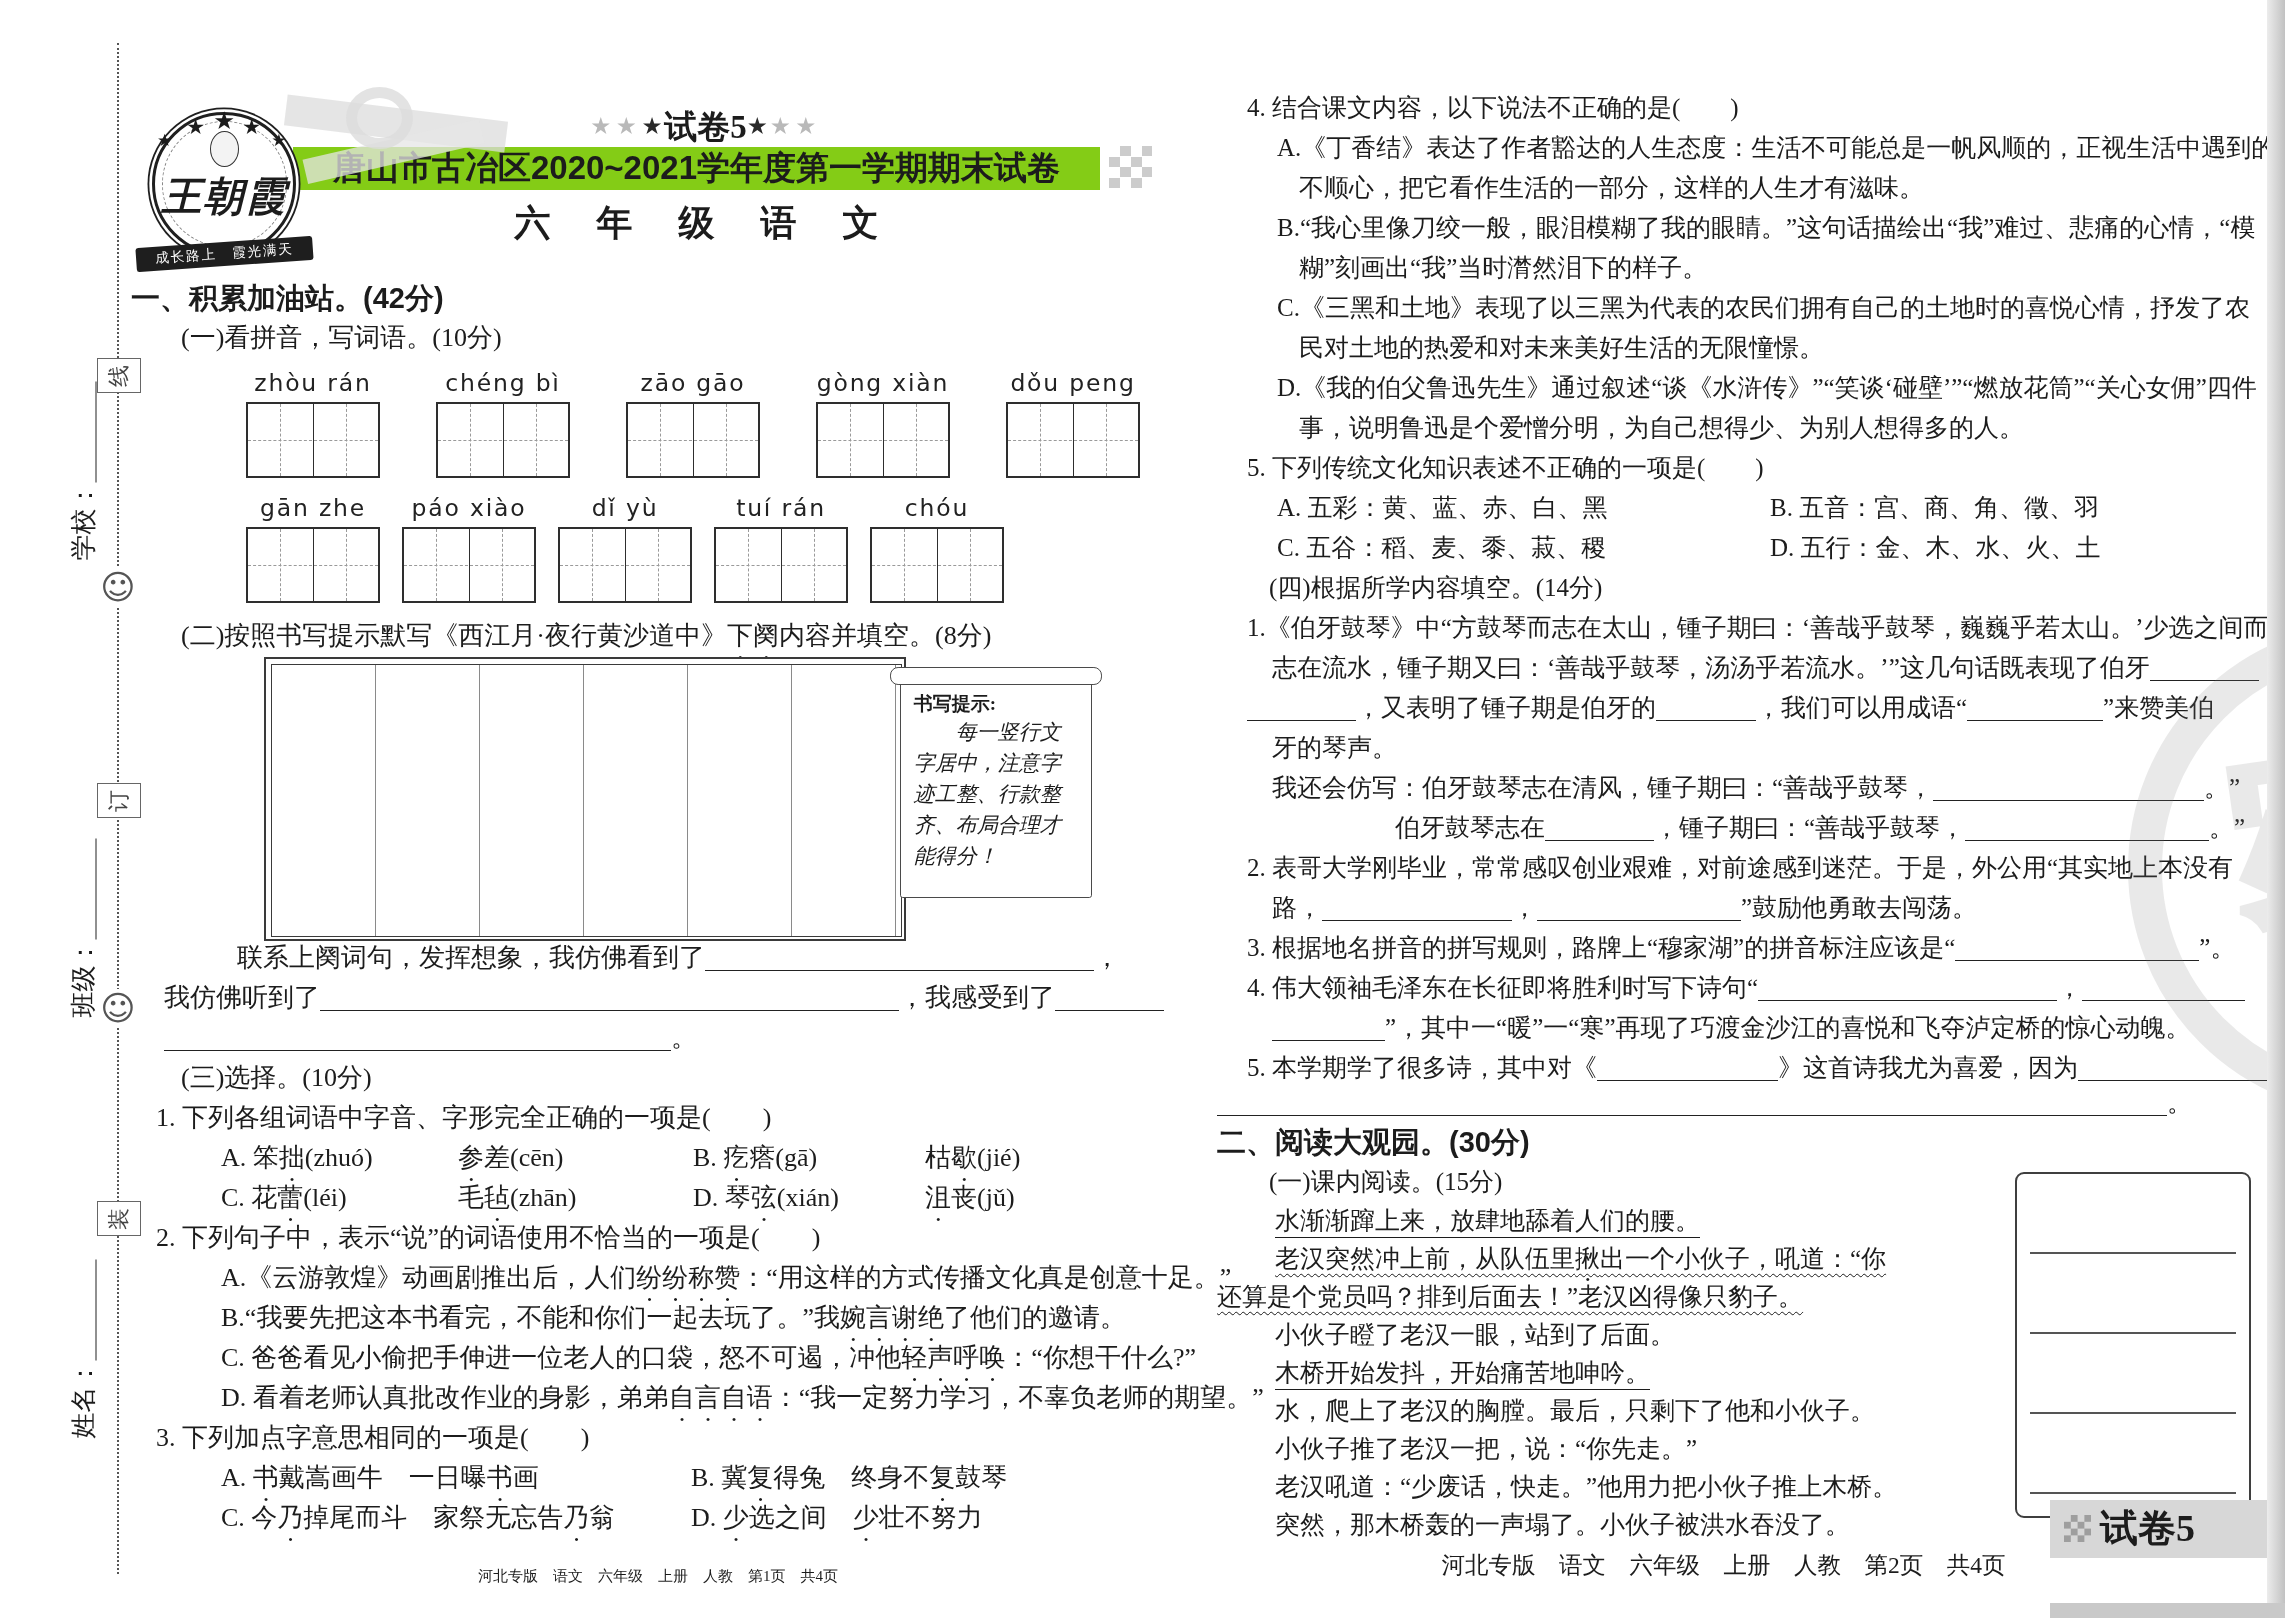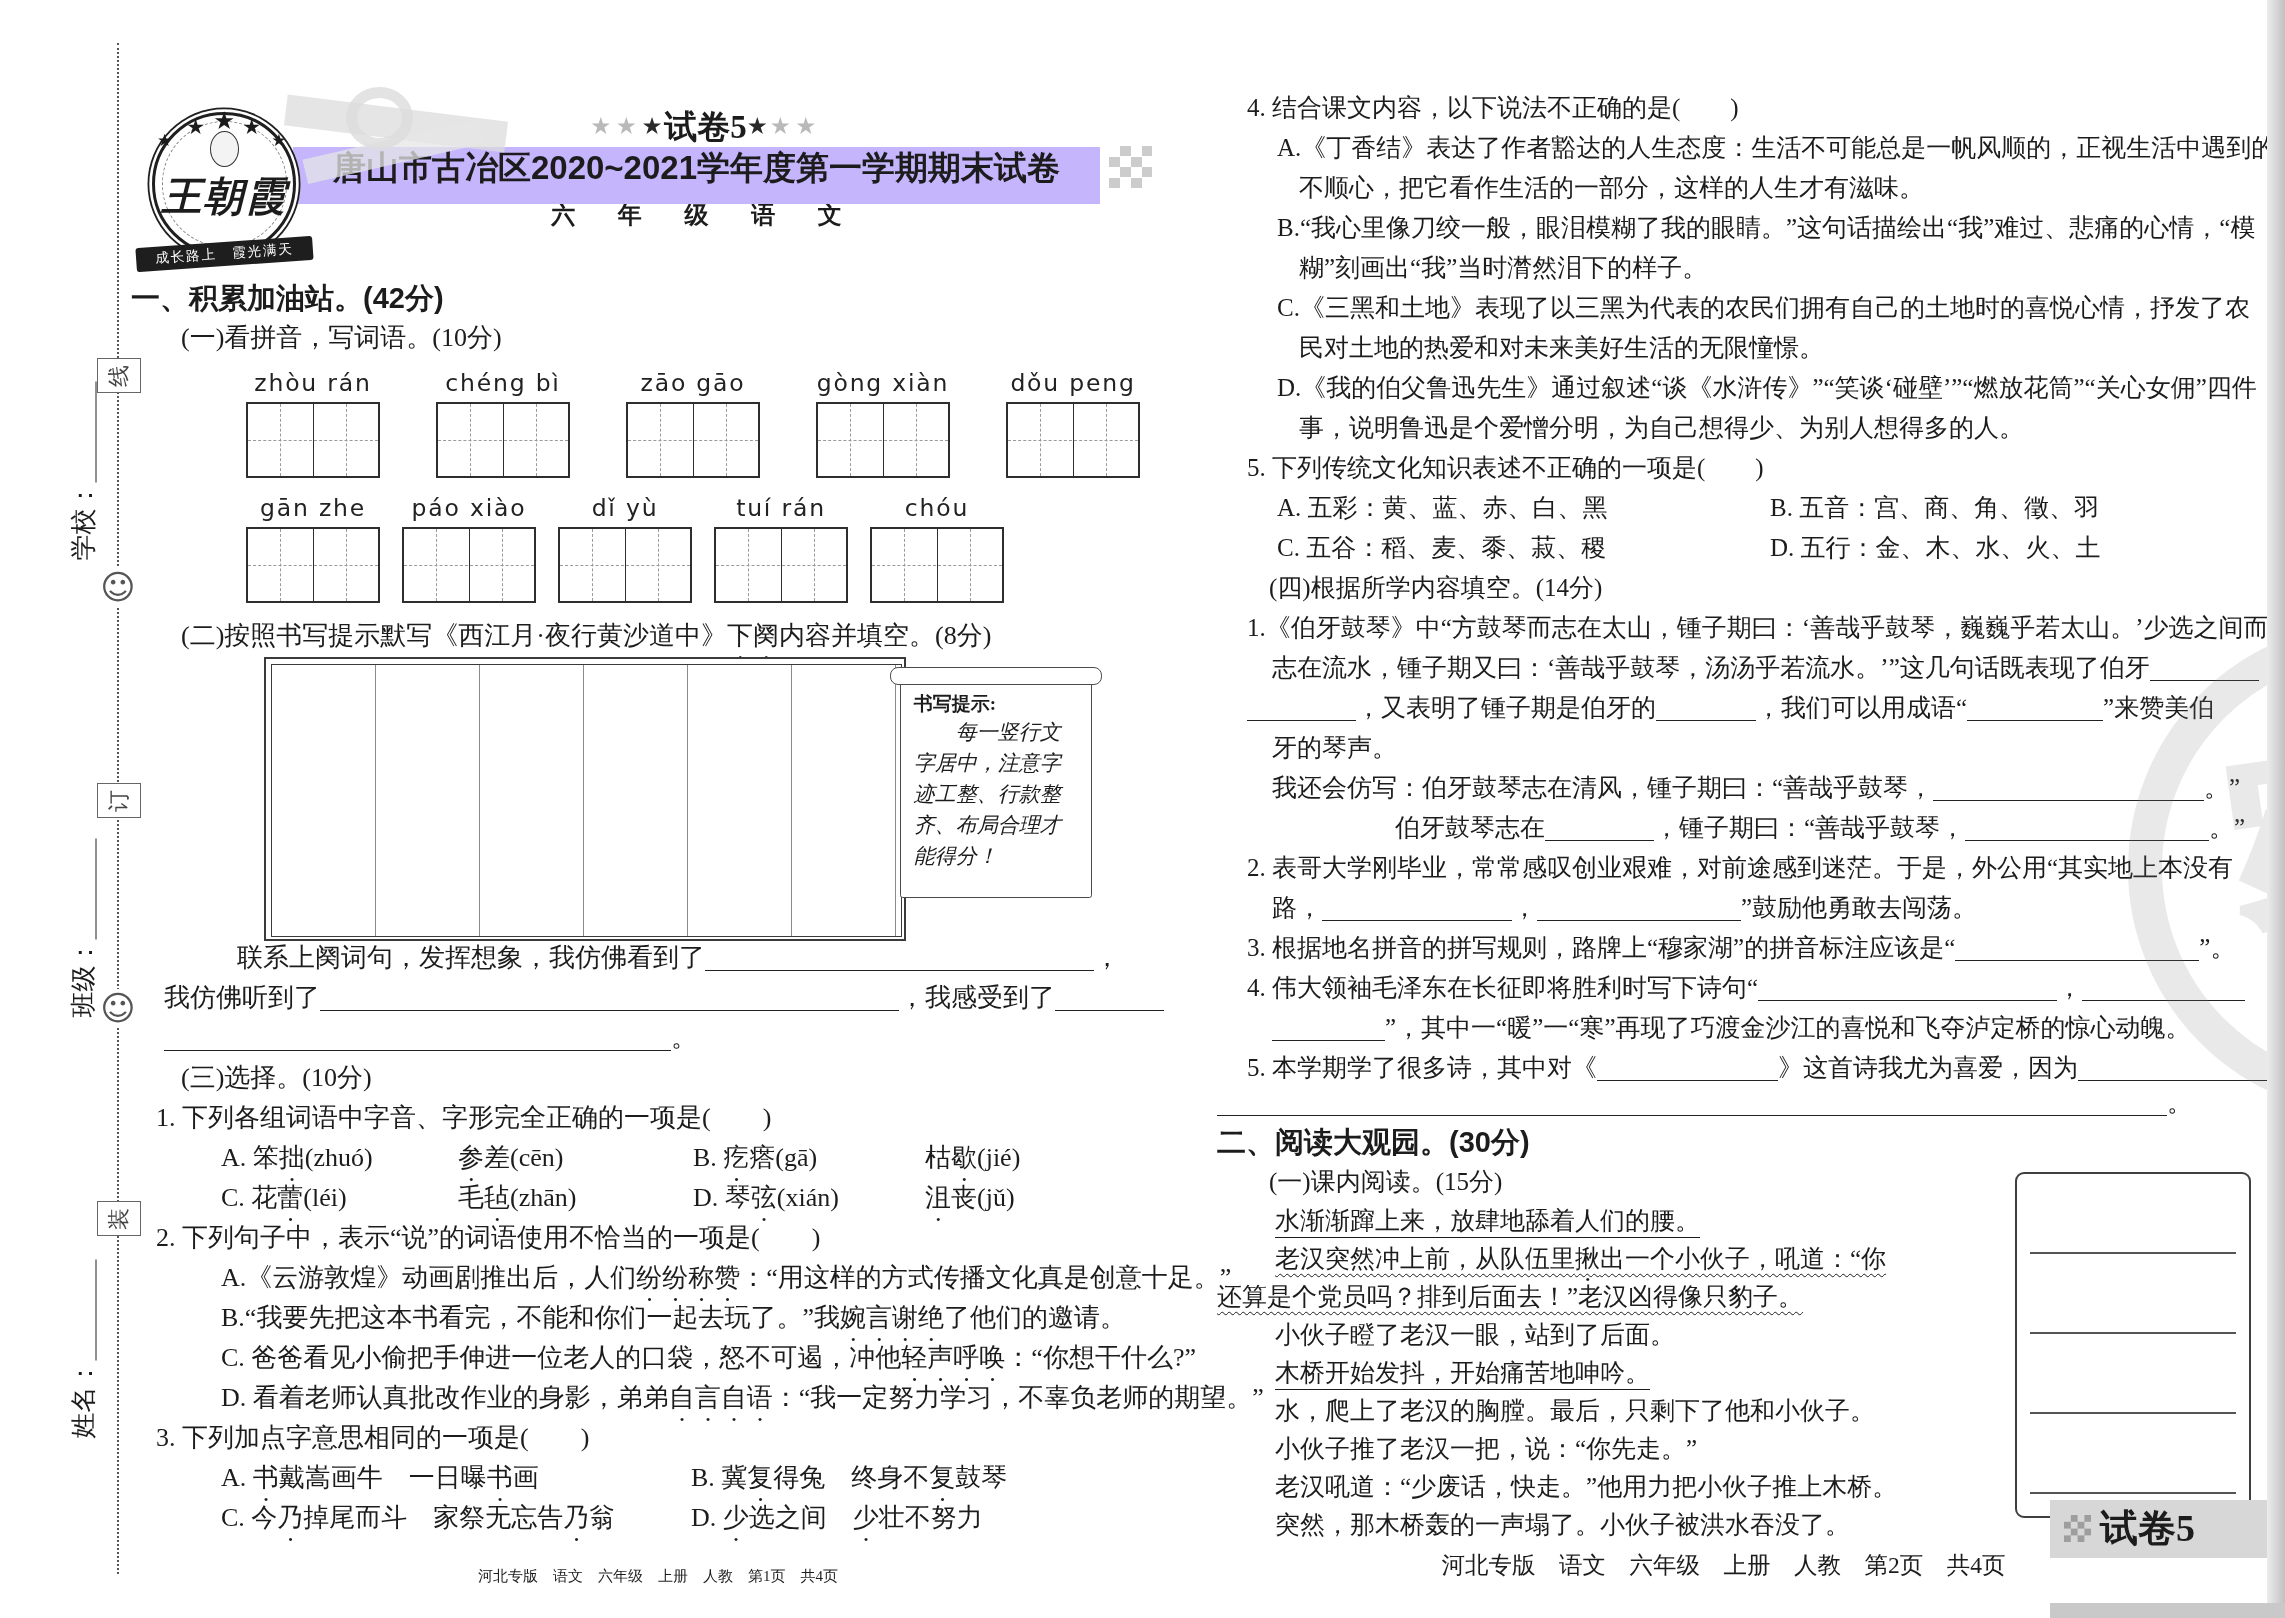--- a/index.html
+++ b/index.html
@@ -36,26 +36,26 @@
   .b3{left:58px;top:-9px;font-size:24.4px;}.b4{left:87px;top:0px;font-size:21px;}
   .b5{left:116px;top:14.5px;font-size:17px;}
   .portrait{position:absolute;left:55px;top:16.3px;width:27px;height:34px;border:1.8px solid #333;border-radius:50%;background:#f3f3f3;}
   .lname{position:absolute;left:0;right:0;top:54px;text-align:center;font-size:40px;font-weight:800;font-style:italic;letter-spacing:1.8px;}
   .ribbonband{position:absolute;left:0px;top:159px;width:177px;height:24.4px;background:#1e1e1e;color:#fff;
               font-size:13.6px;line-height:24.4px;text-align:center;letter-spacing:1.8px;transform:rotate(-4deg);border-radius:2.7px;}
   
   .hdr-tag{position:absolute;left:425px;top:105px;width:561px;text-align:center;font-size:33px;font-weight:700;z-index:1;}
   .stars{color:#b9b9b9;font-size:23.5px;letter-spacing:4.5px;vertical-align:4.5px;font-family:"DejaVu Sans",sans-serif;}
   .stard{color:#2a2a2a;font-size:23.5px;letter-spacing:1.8px;vertical-align:4.5px;font-family:"DejaVu Sans",sans-serif;}
-  .band{position:absolute;left:293px;top:147px;width:807px;height:57px;line-height:41px;background:#c4b5fd;
+  .band{position:absolute;left:293px;top:147px;width:807px;height:43px;line-height:41px;background:#84cc16;
         text-align:center;font-family:"Liberation Sans",sans-serif;font-weight:700;font-size:33px;z-index:1;}
   .band-deco{position:absolute;left:1109px;top:146px;width:43px;height:42px;
         background:repeating-conic-gradient(#c6c6c6 0% 25%,rgba(255,255,255,0) 0% 50%) 0 0/22px 21px;opacity:.9;}
   .subject{position:absolute;left:425px;top:199px;width:561px;text-align:center;font-family:"Liberation Sans",sans-serif;
-           font-weight:700;font-size:24px;letter-spacing:18px;}
+           font-weight:700;font-size:36px;letter-spacing:18px;}
   
   .col-left{position:absolute;left:131px;top:271px;width:1054px;}
   .col-right{position:absolute;left:1217px;top:88px;width:1054px;}
   .col-right .line{font-size:25px;}
   .hsec{font-family:"Liberation Sans",sans-serif;font-weight:700;font-size:29px;}
   .l-h1{margin-top:7.2px;}
   .l-sub{padding-left:50px;}
   .l-stem{padding-left:25px;}
   .l-opt{padding-left:90px;}
   .l-grid{padding-left:90px;}

